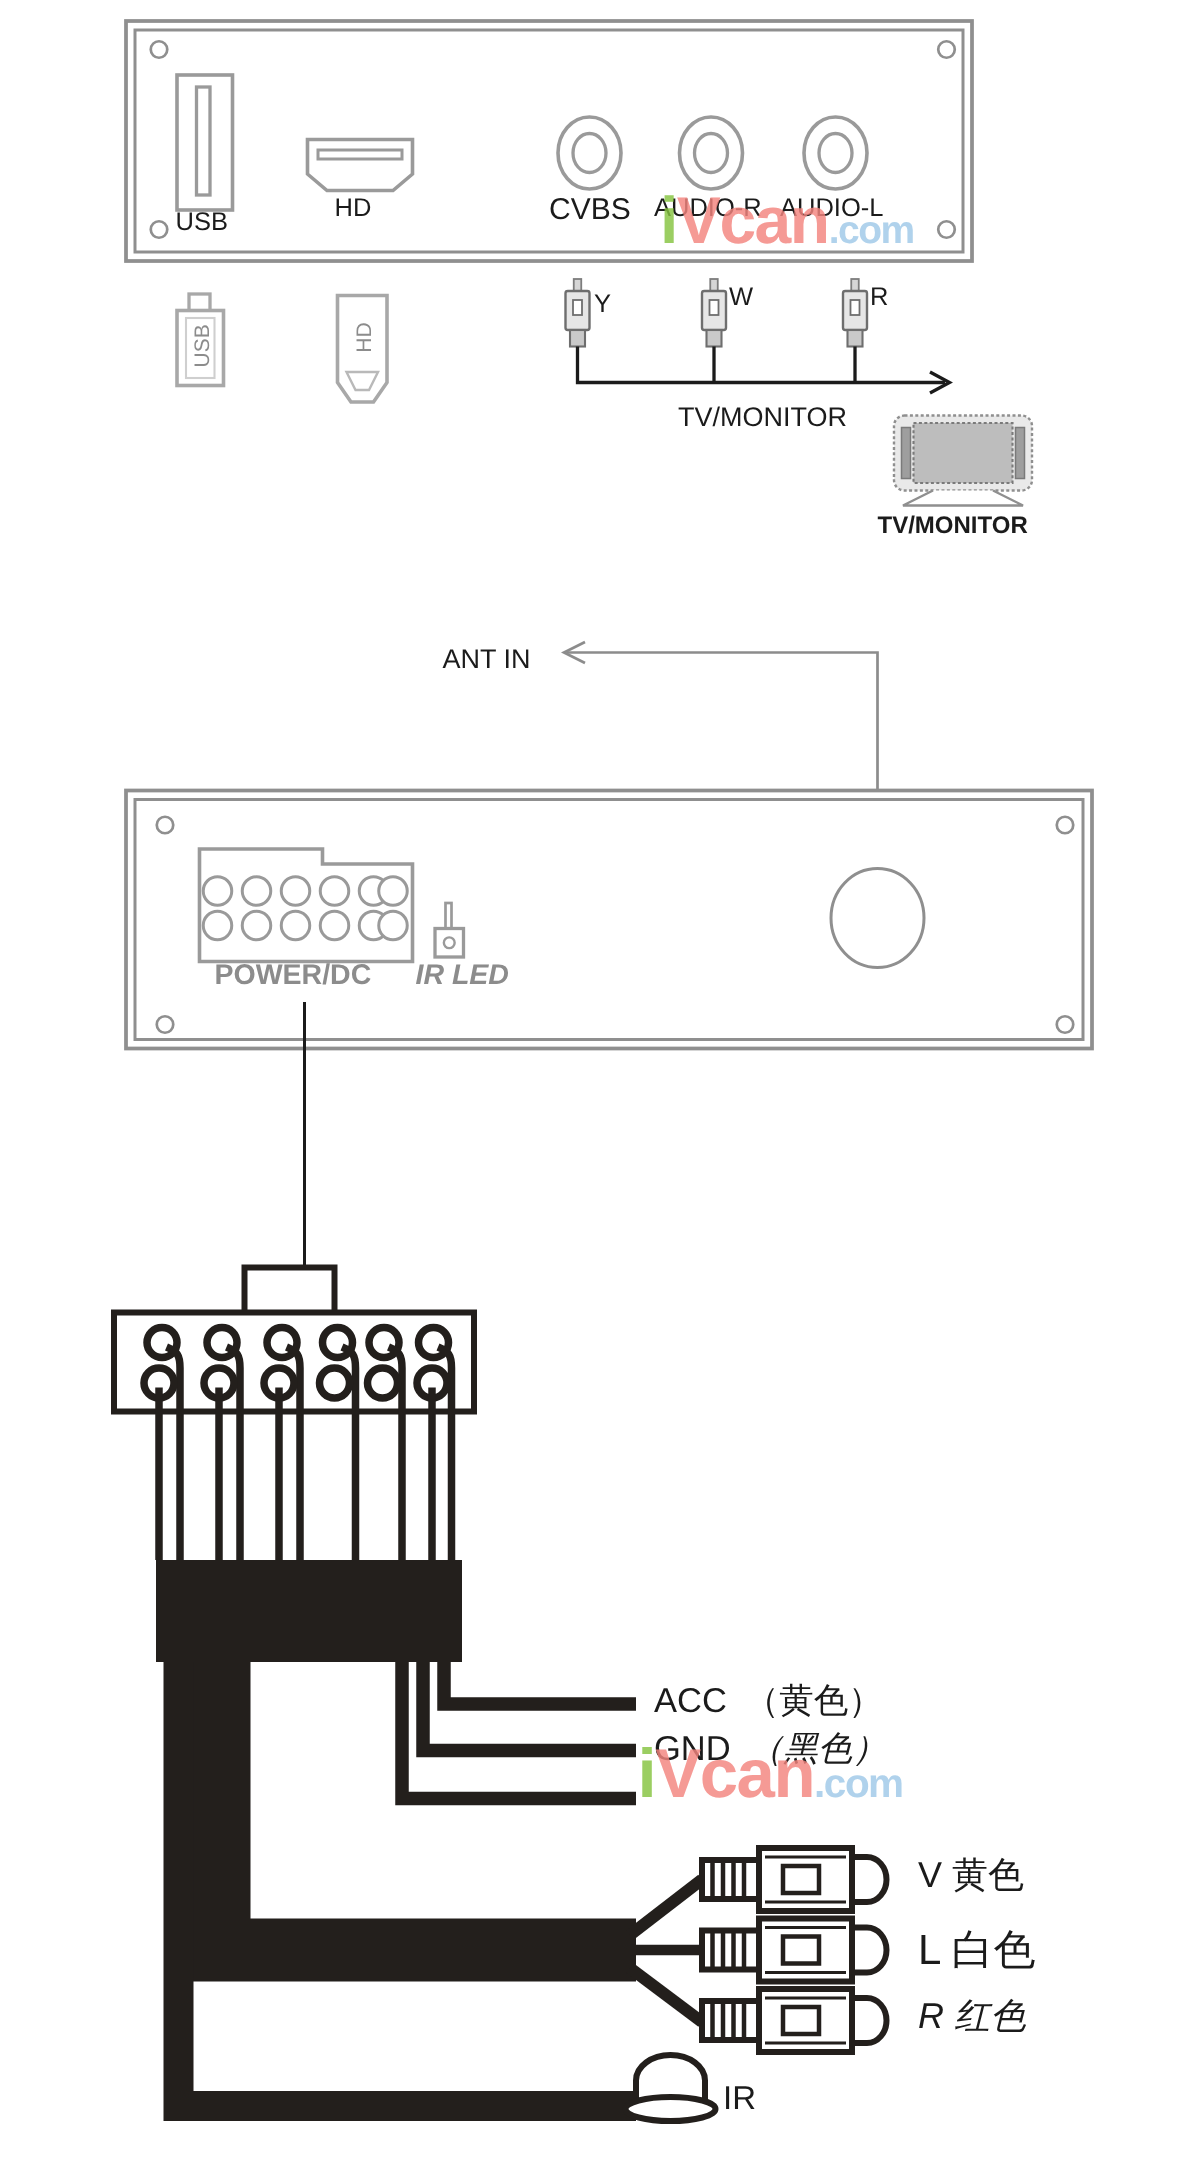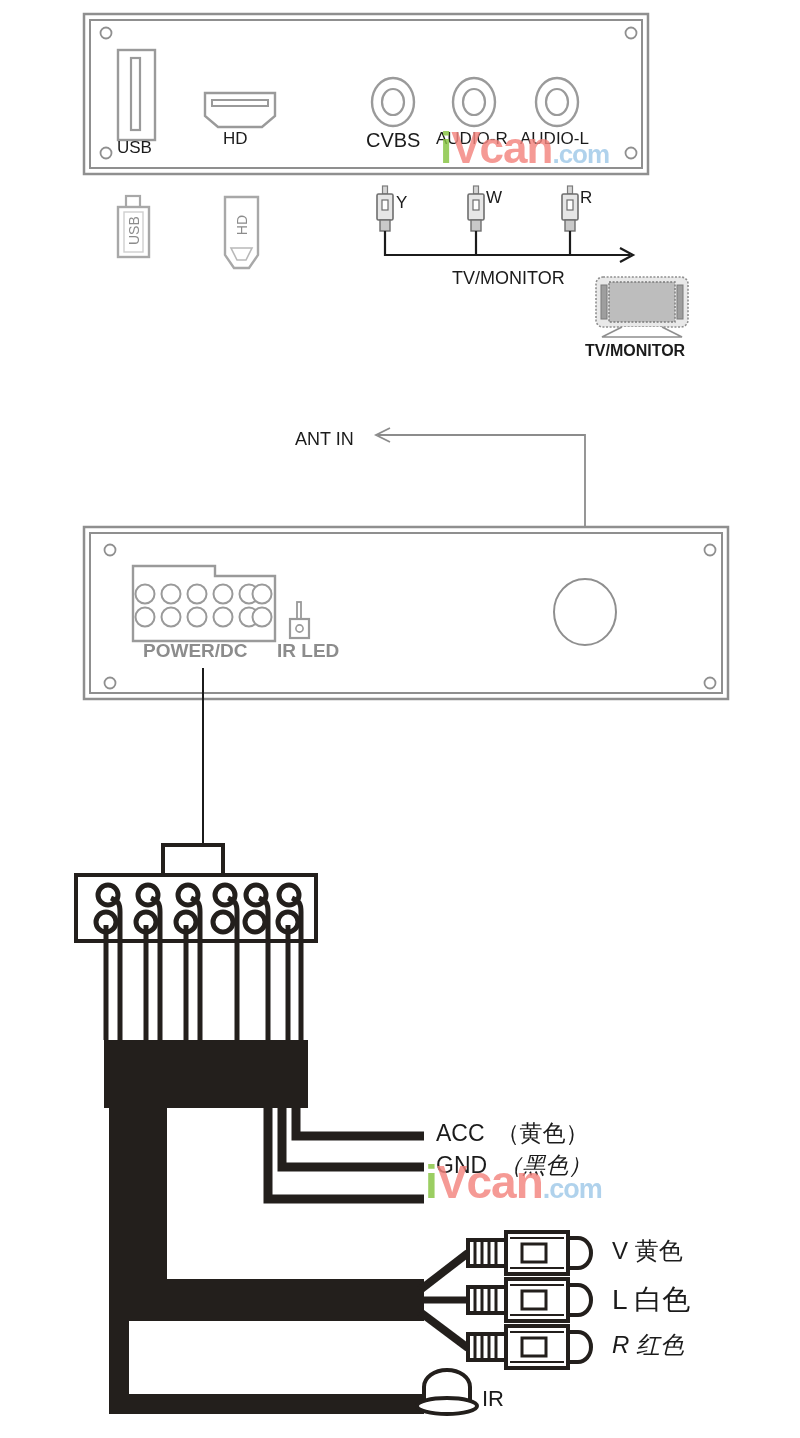--- a/index.html
+++ b/index.html
@@ -275,21 +275,21 @@
   <div class="lbl blk" style="left:396px;top:194px;font-size:17px;">Y</div>
   <div class="lbl blk" style="left:486px;top:189px;font-size:17px;">W</div>
   <div class="lbl blk" style="left:580px;top:189px;font-size:17px;">R</div>
 
   <div class="lbl blk" style="left:452px;top:269px;font-size:18px;">TV/MONITOR</div>
   <div class="lbl blk b" style="left:585px;top:343px;font-size:16px;">TV/MONITOR</div>
 
   <div class="lbl blk" style="left:295px;top:430px;font-size:18px;">ANT IN</div>
 
   <div class="lbl gray b" style="left:143px;top:641px;font-size:19px;">POWER/DC</div>
-  <div class="lbl gray b" style="left:277px;top:641px;font-size:19px;">IR LED</div>
+  <div class="lbl gray b" style="left:277px;top:641px;font-size:19px;font-style:italic;">IR LED</div>
 
   <div class="lbl blk" style="left:436px;top:1122px;font-size:23px;"><span>ACC</span><span style="margin-left:12px;">（黄色）</span></div>
 
   <div class="lbl blk" style="left:436px;top:1154px;font-size:23px;"><span>GND</span><span style="margin-left:12px;font-style:italic;">（黑色）</span></div>
 
 
   <div class="wm" style="left:425px;top:1155px;font-size:46px;">
     <span class="g">i</span><span class="r">V</span><span class="r">can</span><span class="b2" style="font-size:27px;">.com</span>
   </div>
 

